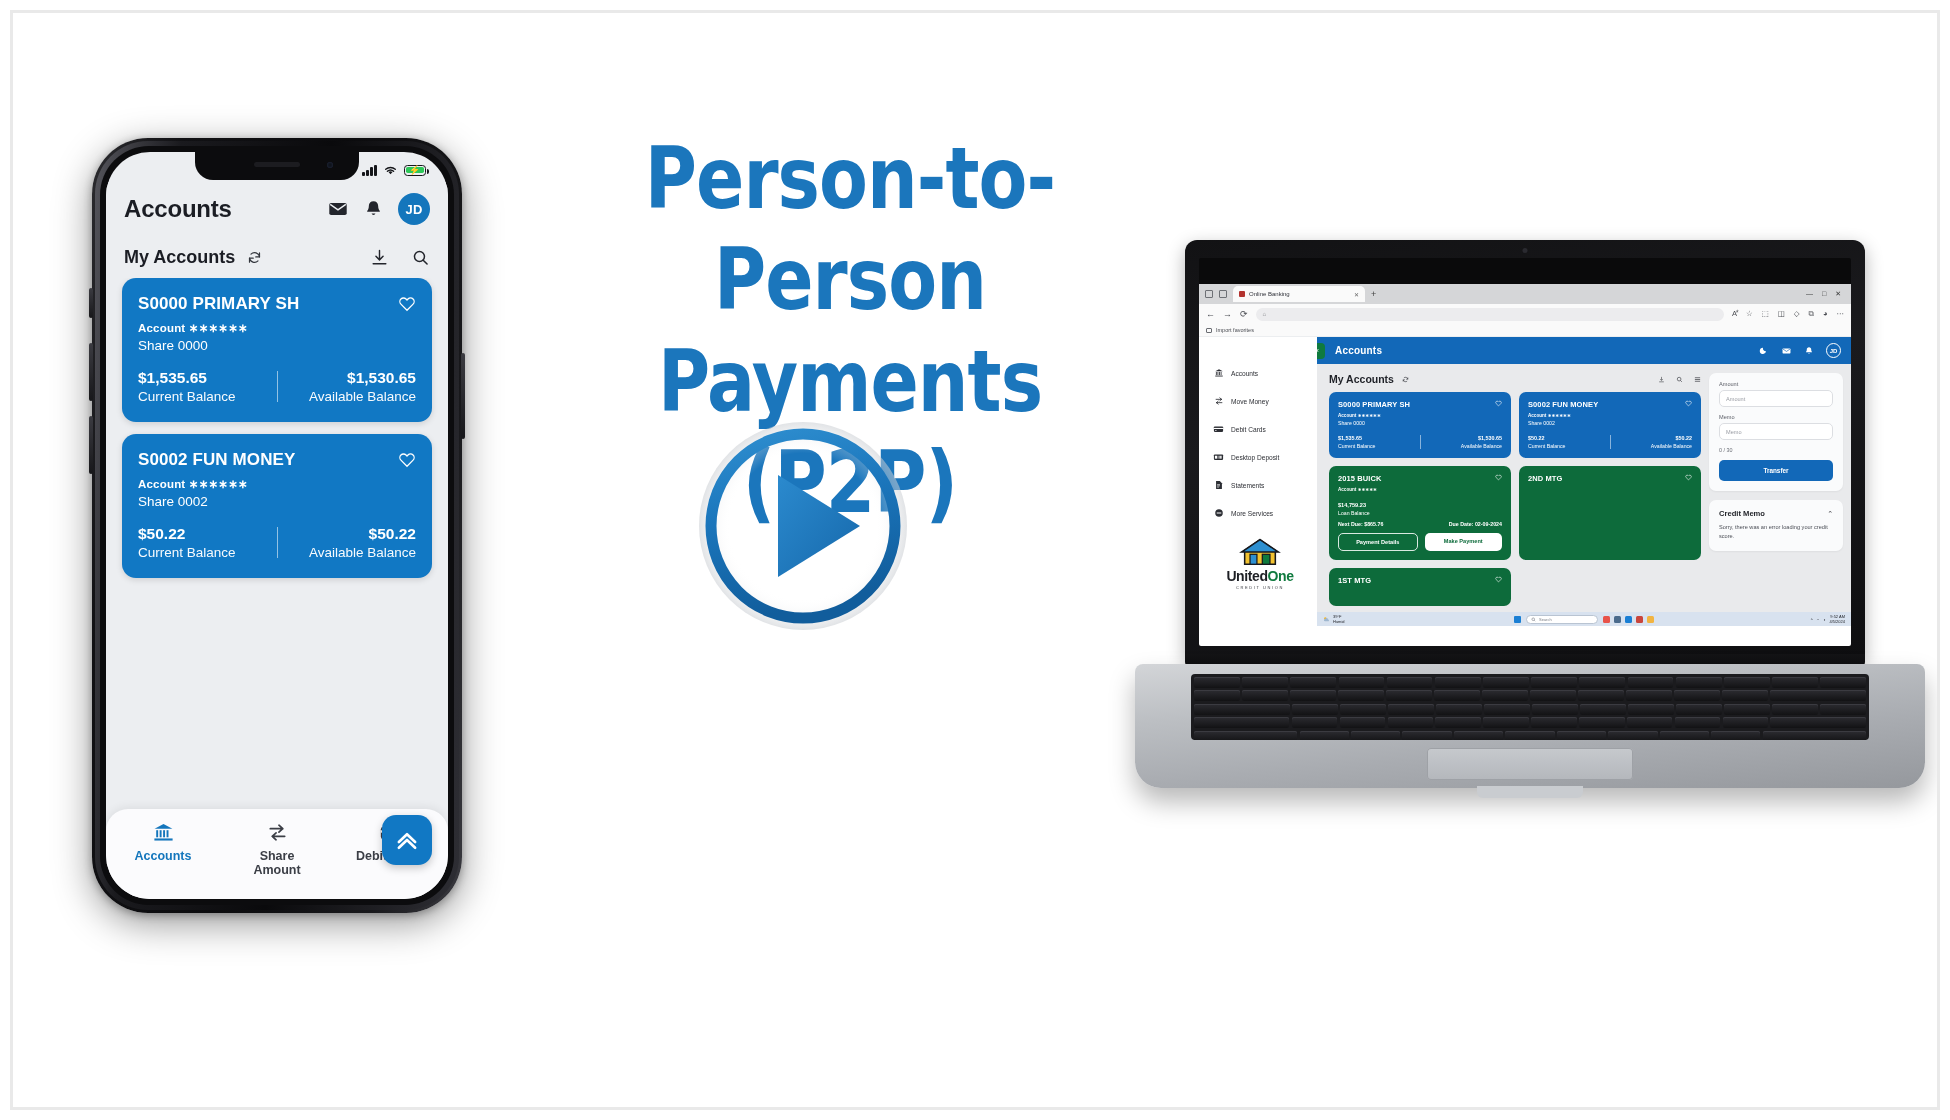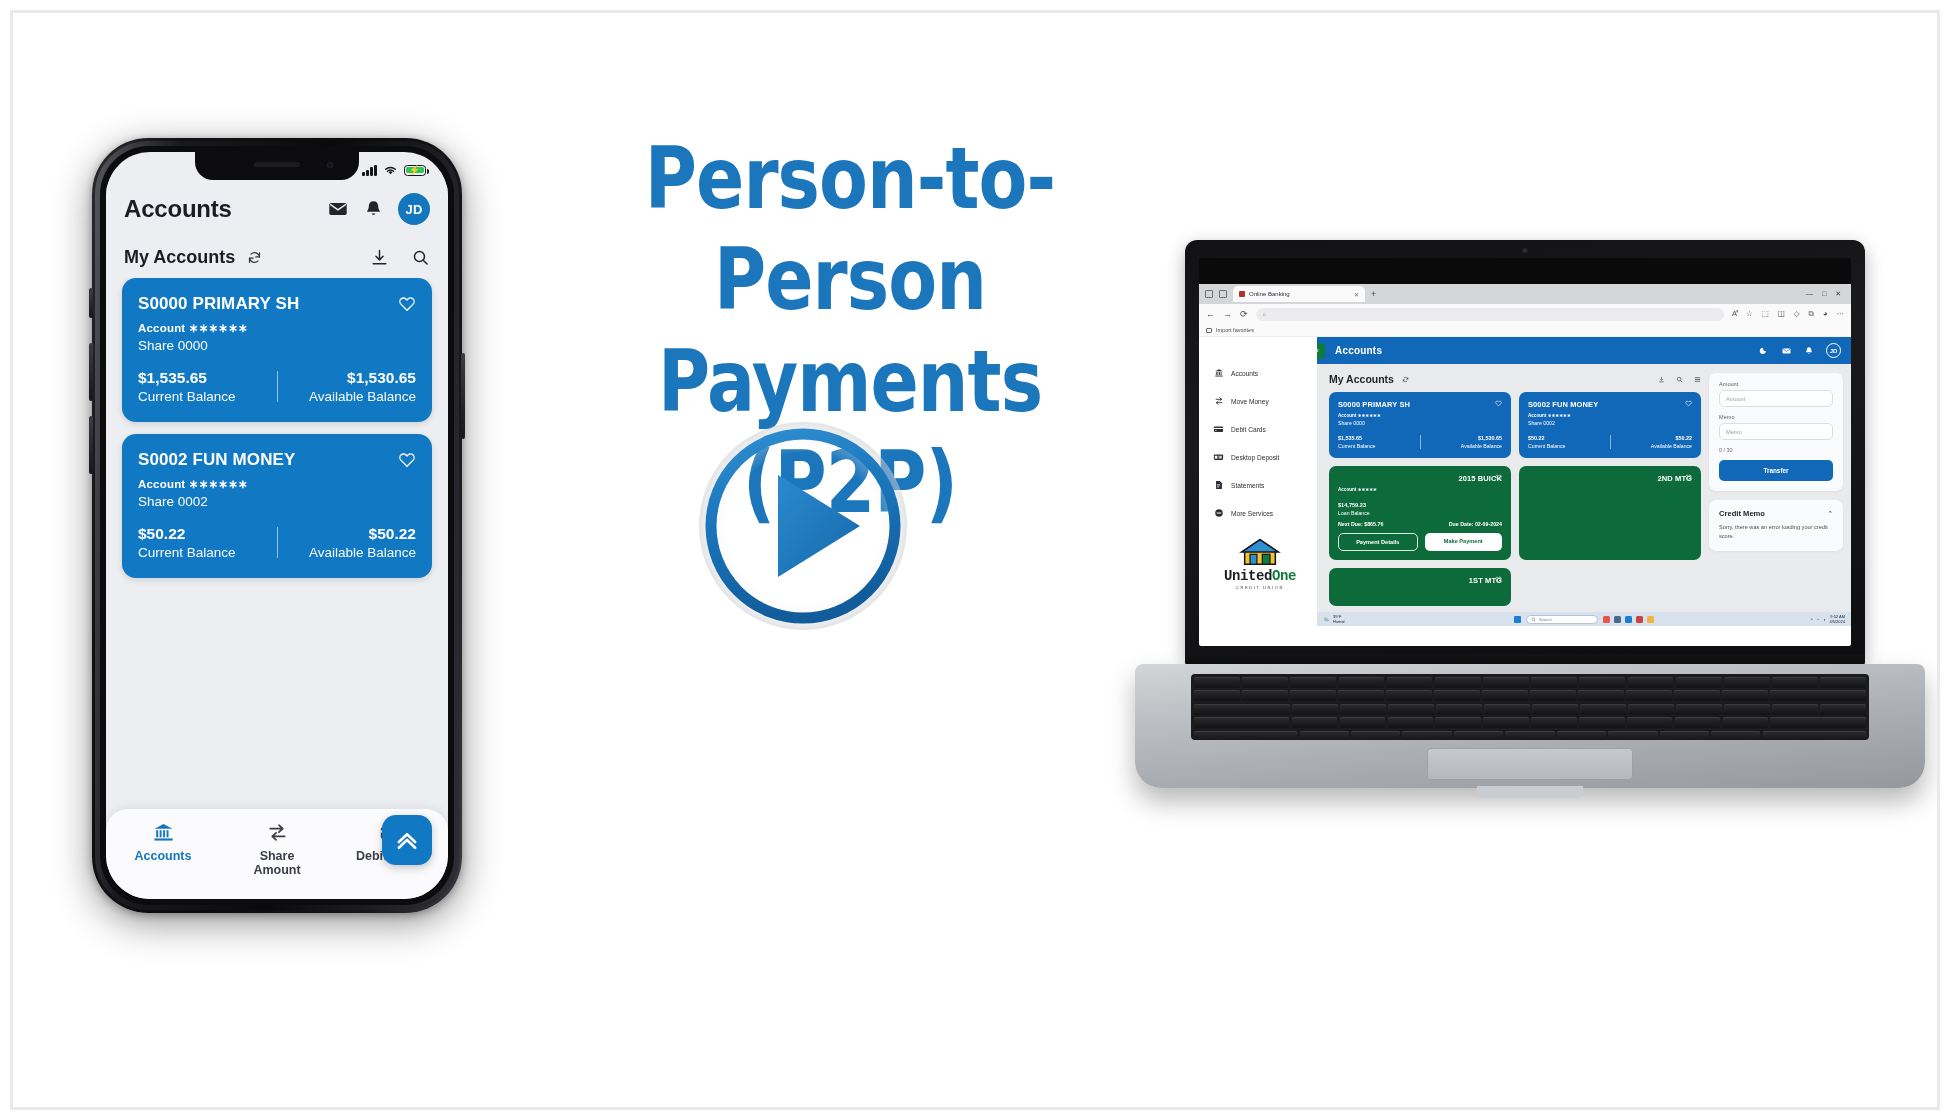--- a/index.html
+++ b/index.html
@@ -204,21 +204,21 @@
     font-size:5.5px; color:#4a4c52; border-bottom:1px solid #eceef0; }
   .bmarks .bi { width:6px; height:5px; border:.8px solid #6b6d73; border-radius:1px; }
 
   .page { display:flex; height: 289px; background:#fff; position:relative; }
   .lsidebar { width: 118px; background:#ffffff; padding: 22px 0 0 0; position:relative; }
   .snav { display:flex; align-items:center; gap:7px; padding: 0 0 0 14px; height: 28px; }
   .snav .si { width:11px; height:11px; display:flex; align-items:center; justify-content:center; }
   .snav .sl { font-size: 6.6px; color:#2c2e34; }
   .cu-logo { position:absolute; left: 18px; bottom: 36px; width: 86px; text-align:center; }
   .cu-logo .lg-name { font-size: 14px; font-weight:700; letter-spacing:-.4px; line-height:1;
-    font-family:Liberation Mono, monospace;text-align:center; }
+    font-family:Liberation Sans, sans-serif;text-align:center; }
   .cu-logo .lg-name .u { color:#1d1f24; } .cu-logo .lg-name .o { color:#0f7a3e; }
   .cu-logo .lg-sub { font-size: 4px; letter-spacing: 1.6px; color:#3a3c42; margin-top: 2px; }
 
   .lmain { flex:1; background:#e9eaec; position:relative; overflow:hidden; }
   .appbar { background:#1268b8; height: 27px; display:flex; align-items:center; padding: 0 10px 0 0; }
   .collapse-btn { width: 16px; height: 16px; border-radius: 4px; background:#0f7a3e;
     display:flex; align-items:center; justify-content:center; color:#fff; font-size:7px; margin-left:-8px; }
   .appbar .at { color:#fff; font-size: 10px; font-weight: 700; margin-left: 10px; letter-spacing:.2px; }
   .appbar .aicons { margin-left:auto; display:flex; align-items:center; gap: 12px; }
   .appbar .av { width:15px; height:15px; border-radius:50%; border:1px solid #fff; color:#fff;
@@ -236,21 +236,21 @@
   .dname .dn { font-size: 11px; color:#23252c; }
   .dname .dm { font-size: 6px; color:#74777f; margin-top:2px; letter-spacing:.3px; }
   .dname .dpills { margin-left:auto; display:flex; gap:7px; }
   .dpill { border:1px solid #8d9097; border-radius:13px; font-size:6.5px; color:#23252c;
     padding: 4px 17px; }
   .cards { display:grid; grid-template-columns: 1fr 1fr; gap: 8px; }
   .dcard { border-radius: 7px; padding: 8px 9px 9px 9px; color:#fff; position:relative; min-height: 64px; }
   .dcard.blue { background:#1268b8; }
   .dcard.green { background:#0d6b3b; }
   .dcard .dt { font-size: 7.5px; font-weight:700; letter-spacing:.1px; }
-  .dcard.green .dt { text-align:right; }
+  .dcard.green .dt { text-align:left; }
   .dcard .da { font-size: 4.6px; font-weight:700; margin-top:4px; }
   .dcard .ds { font-size: 5.2px; margin-top:2px; }
   .dbals { display:flex; margin-top: 9px; }
   .dbals .bc { flex:1; } .dbals .bc.r { text-align:right; }
   .dbals .bv { font-size: 5.4px; font-weight:700; }
   .dbals .bl { font-size: 5.2px; margin-top:2px; }
   .dbals .bd { width:.8px; background:rgba(255,255,255,.5); margin:0 7px; }
   .dheart { position:absolute; right:9px; top:8px; }
   .loanv { font-size:5.6px; font-weight:700; margin-top:10px; }
   .loanl { font-size:5.2px; margin-top:2px; }

